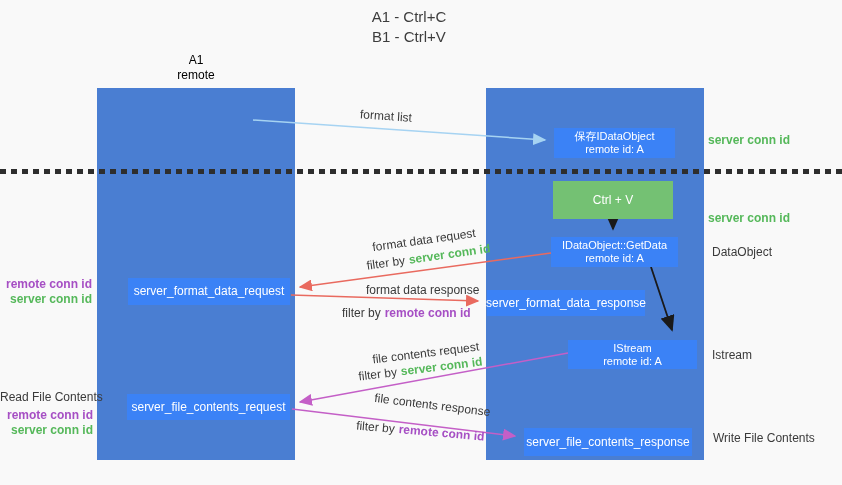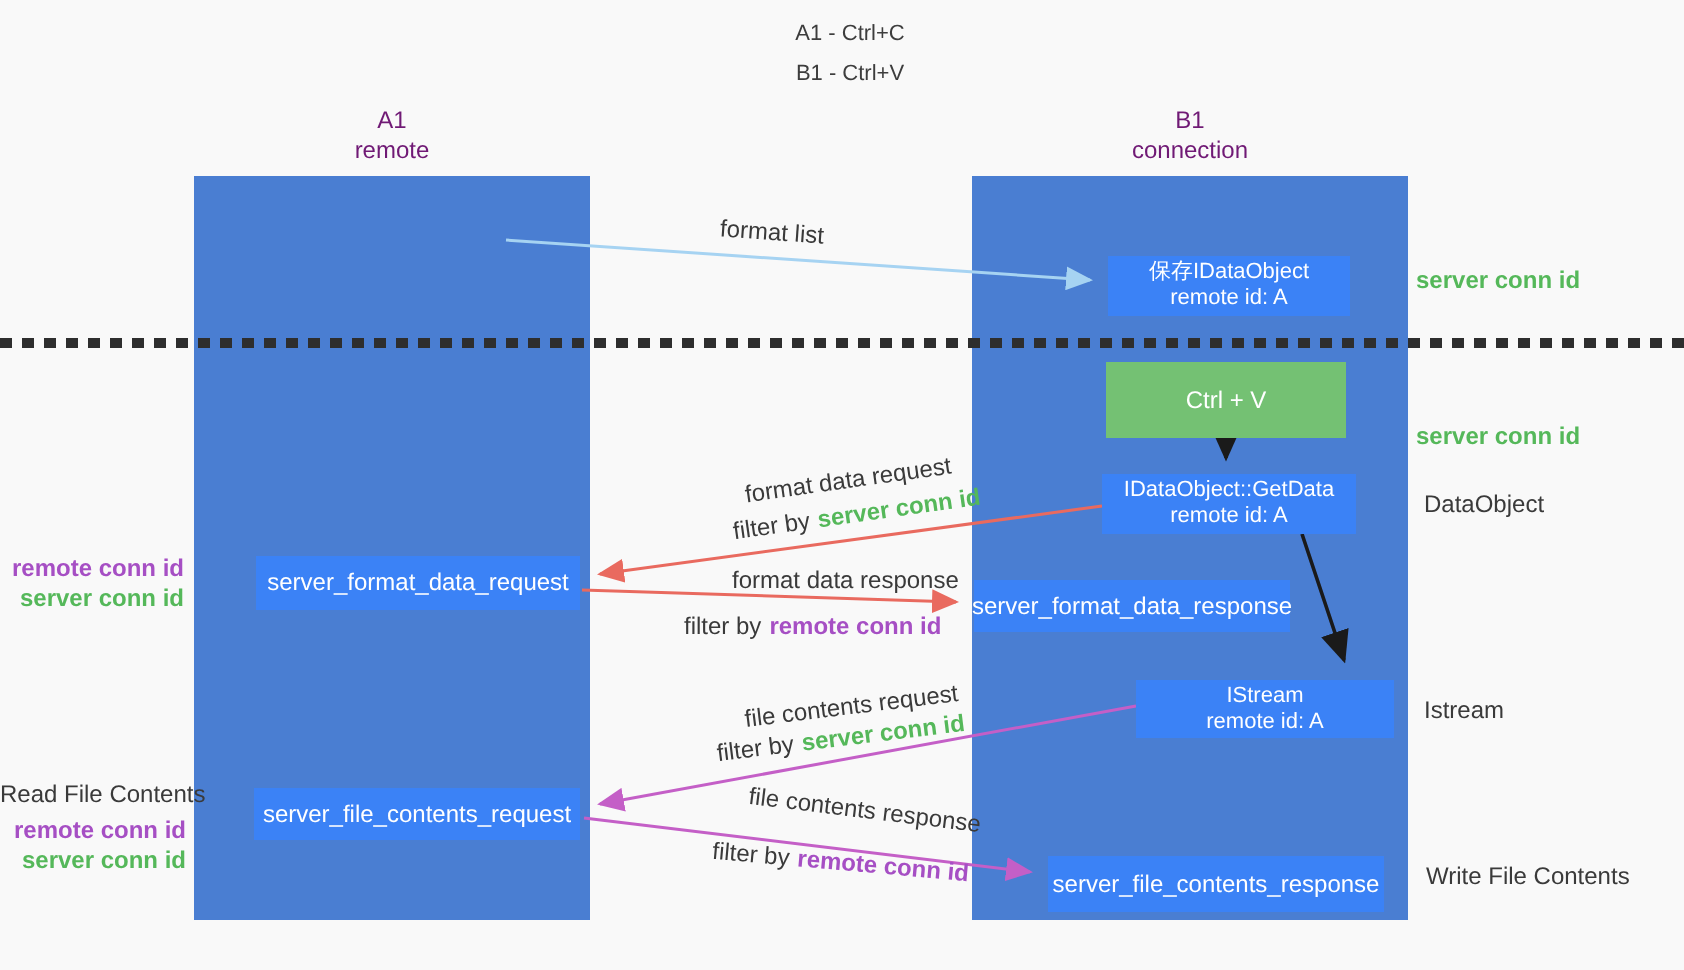--- a/index.html
+++ b/index.html
@@ -1,23 +1,23 @@
 <!DOCTYPE html>
 <html><head>
 <meta charset="utf-8">
 <style>
   *{margin:0;padding:0;box-sizing:border-box}
   html,body{background:#ffffff}
   body{font-family:"Liberation Sans","DejaVu Sans",sans-serif}
   .canvas{position:relative;width:842px;height:485px;background:#f9f9f9;overflow:hidden}
 
-  .title{position:absolute;left:16px;top:7px;width:818px;text-align:center;
-         font-size:11px;line-height:20px;color:#3d3d3d;z-index:2}
+  .title{position:absolute;left:0;top:7px;width:818px;text-align:center;
+         font-size:15px;line-height:20px;color:#3d3d3d;z-index:2}
 
-  .hdr{position:absolute;text-align:center;color:#701a75;font-size:12px;line-height:15px;z-index:2}
+  .hdr{position:absolute;text-align:center;color:#000000;font-size:12px;line-height:15px;z-index:2}
   .hdr-a{left:97px;top:53px;width:198px}
   .hdr-b{left:486px;top:53px;width:218px}
 
   .col{position:absolute;background:#4a7ed2;z-index:1}
   .col-a{left:97px;top:88px;width:198px;height:372px}
   .col-b{left:486px;top:88px;width:218px;height:372px}
 
   .dotted{position:absolute;left:0;top:169px;width:842px;height:5px;z-index:3;
           background:repeating-linear-gradient(90deg,#2e2e2e 0 6px,transparent 6px 11px)}
 
@@ -65,24 +65,20 @@
 <div class="canvas">
 
   <div class="title">
     <div>A1 - Ctrl+C</div>
     <div>B1 - Ctrl+V</div>
   </div>
 
   <div class="hdr hdr-a">
     <div>A1</div>
     <div>remote</div>
-  </div>
-  <div class="hdr hdr-b">
-    <div>B1</div>
-    <div>connection</div>
   </div>
 
   <div class="col col-a"></div>
   <div class="col col-b"></div>
 
   <div class="dotted"></div>
 
   <svg class="arrows" width="842" height="485" viewBox="0 0 842 485">
     <defs>
       <marker id="m-blue" markerWidth="9" markerHeight="8" refX="8" refY="4" orient="auto">

